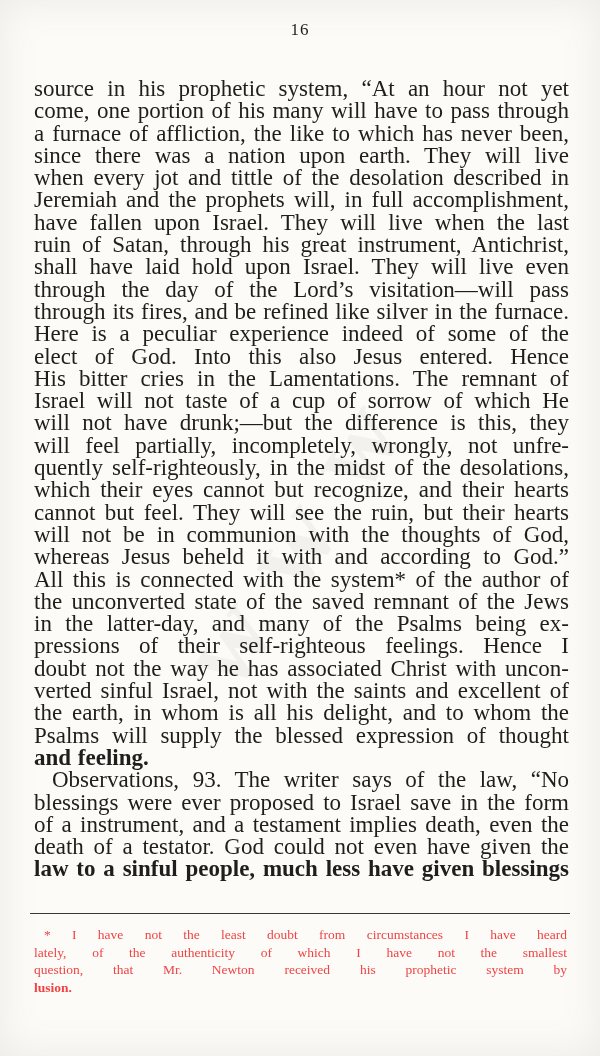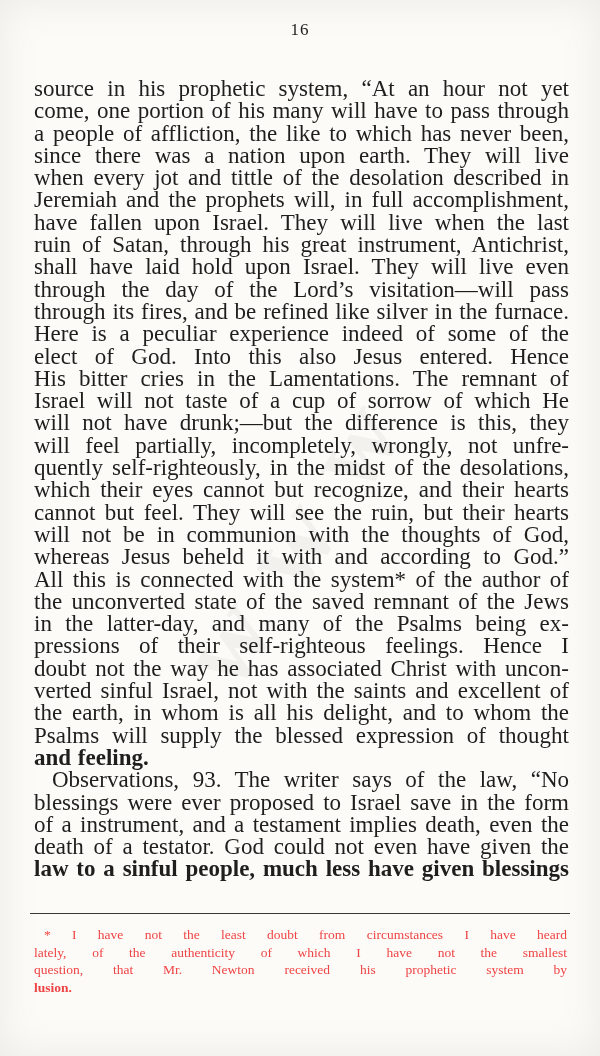--- a/index.html
+++ b/index.html
@@ -94,21 +94,21 @@
 <div class="scan-page" data-name="scan-page">
 
   <div class="watermark" data-name="watermark">www</div>
 
   <div class="page-number" data-name="page-number">16</div>
 
   <div class="body-text" data-name="body-text">
     <div data-name="paragraph-1">
         <div class="tline" data-name="text-line">source in his prophetic system, “At an hour not yet</div>
         <div class="tline" data-name="text-line">come, one portion of his many will have to pass through</div>
-        <div class="tline" data-name="text-line">a people of affliction, the like to which has never been,</div>
+        <div class="tline" data-name="text-line">a furnace of affliction, the like to which has never been,</div>
         <div class="tline" data-name="text-line">since there was a nation upon earth.  They will live</div>
         <div class="tline" data-name="text-line">when every jot and tittle of the desolation described in</div>
         <div class="tline" data-name="text-line">Jeremiah and the prophets will, in full accomplishment,</div>
         <div class="tline" data-name="text-line">have fallen upon Israel.  They will live when the last</div>
         <div class="tline" data-name="text-line">ruin of Satan, through his great instrument, Antichrist,</div>
         <div class="tline" data-name="text-line">shall have laid hold upon Israel.  They will live even</div>
         <div class="tline" data-name="text-line">through the day of the Lord’s visitation—will pass</div>
         <div class="tline" data-name="text-line">through its fires, and be refined like silver in the furnace.</div>
         <div class="tline" data-name="text-line">Here is a peculiar experience indeed of some of the</div>
         <div class="tline" data-name="text-line">elect of God.  Into this also Jesus entered.  Hence</div>

